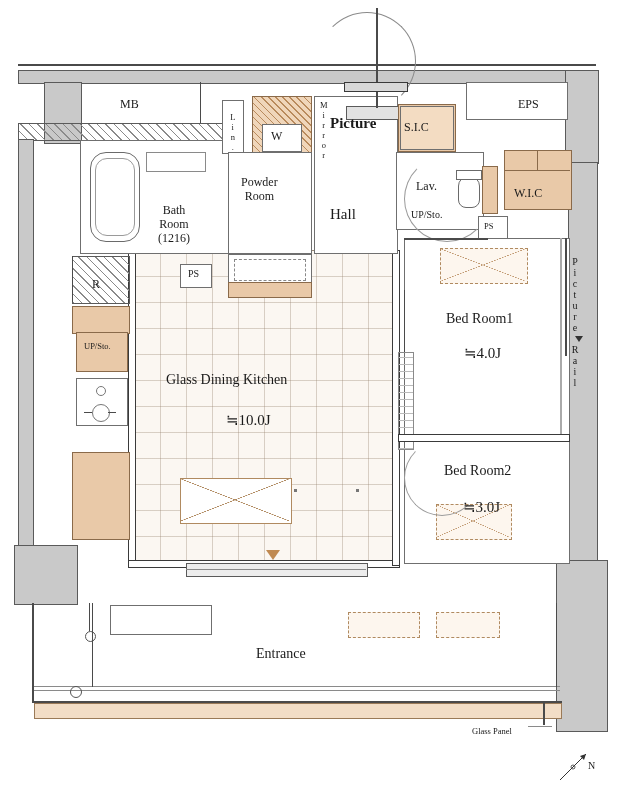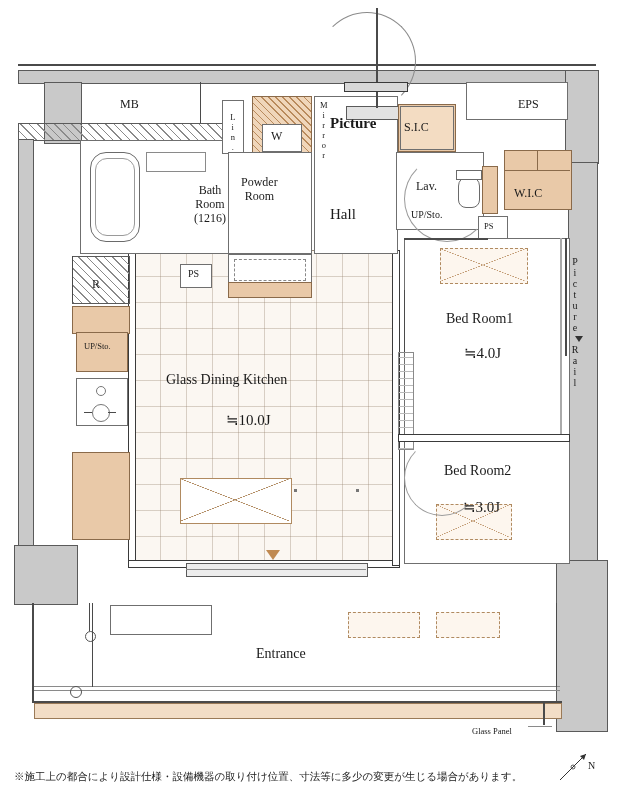--- a/index.html
+++ b/index.html
@@ -186,21 +186,21 @@
   <div class="lbl xs vert" style="left:227px;top:112px;">Lin.</div>
   <div class="lbl xs vert" style="left:318px;top:100px;">Mirror</div>
   <div class="lbl md" style="left:241px;top:176px;">
     <span style="white-space:pre-line;">Powder
 Room</span>
   </div>
   <div class="lbl lg" style="left:330px;top:186px;margin-top:20px;">Hall</div>
   <div class="lbl md" style="left:416px;top:180px;">Lav.</div>
   <div class="lbl sm" style="left:411px;top:209px;">UP/Sto.</div>
   <div class="lbl xs" style="left:484px;top:222px;">PS</div>
-  <div class="lbl md" style="left:158px;top:184px;margin-left:36px;">
+  <div class="lbl md" style="left:158px;top:204px;">
     <span style="white-space:pre-line;">Bath
 Room
 (1216)</span>
   </div>
   <div class="lbl md" style="left:92px;top:278px;">R</div>
   <div class="lbl sm" style="left:188px;top:268px;">PS</div>
   <div class="lbl xs" style="left:84px;top:342px;">UP/Sto.</div>
   <div class="lbl xl" style="left:166px;top:372px;">Glass Dining Kitchen</div>
   <div class="lbl lg" style="left:226px;top:412px;">≒10.0J</div>
   <div class="lbl xl" style="left:446px;top:311px;">Bed Room1</div>
@@ -213,15 +213,14 @@
 
   <div class="abs" style="left:556px;top:750px;width:34px;height:34px;">
     <svg width="34" height="34" viewBox="0 0 34 34">
       <line x1="4" y1="30" x2="30" y2="4" stroke="#333" stroke-width="1"></line>
       <polygon points="30,4 24,6 28,10" fill="#333"></polygon>
       <circle cx="17" cy="17" r="2" fill="none" stroke="#333" stroke-width="0.8"></circle>
     </svg>
   </div>
   <div class="lbl sm" style="left:588px;top:760px;">N</div>
 
-  <div class="note" style="left:14px;top:770px;width:560px;white-space:normal;">※施工上の都合により設計仕様・設備機器の取り付け位置、寸法等に多少の変更が生じる場合があります。</div>
 
 </div>
 
 </body></html>

